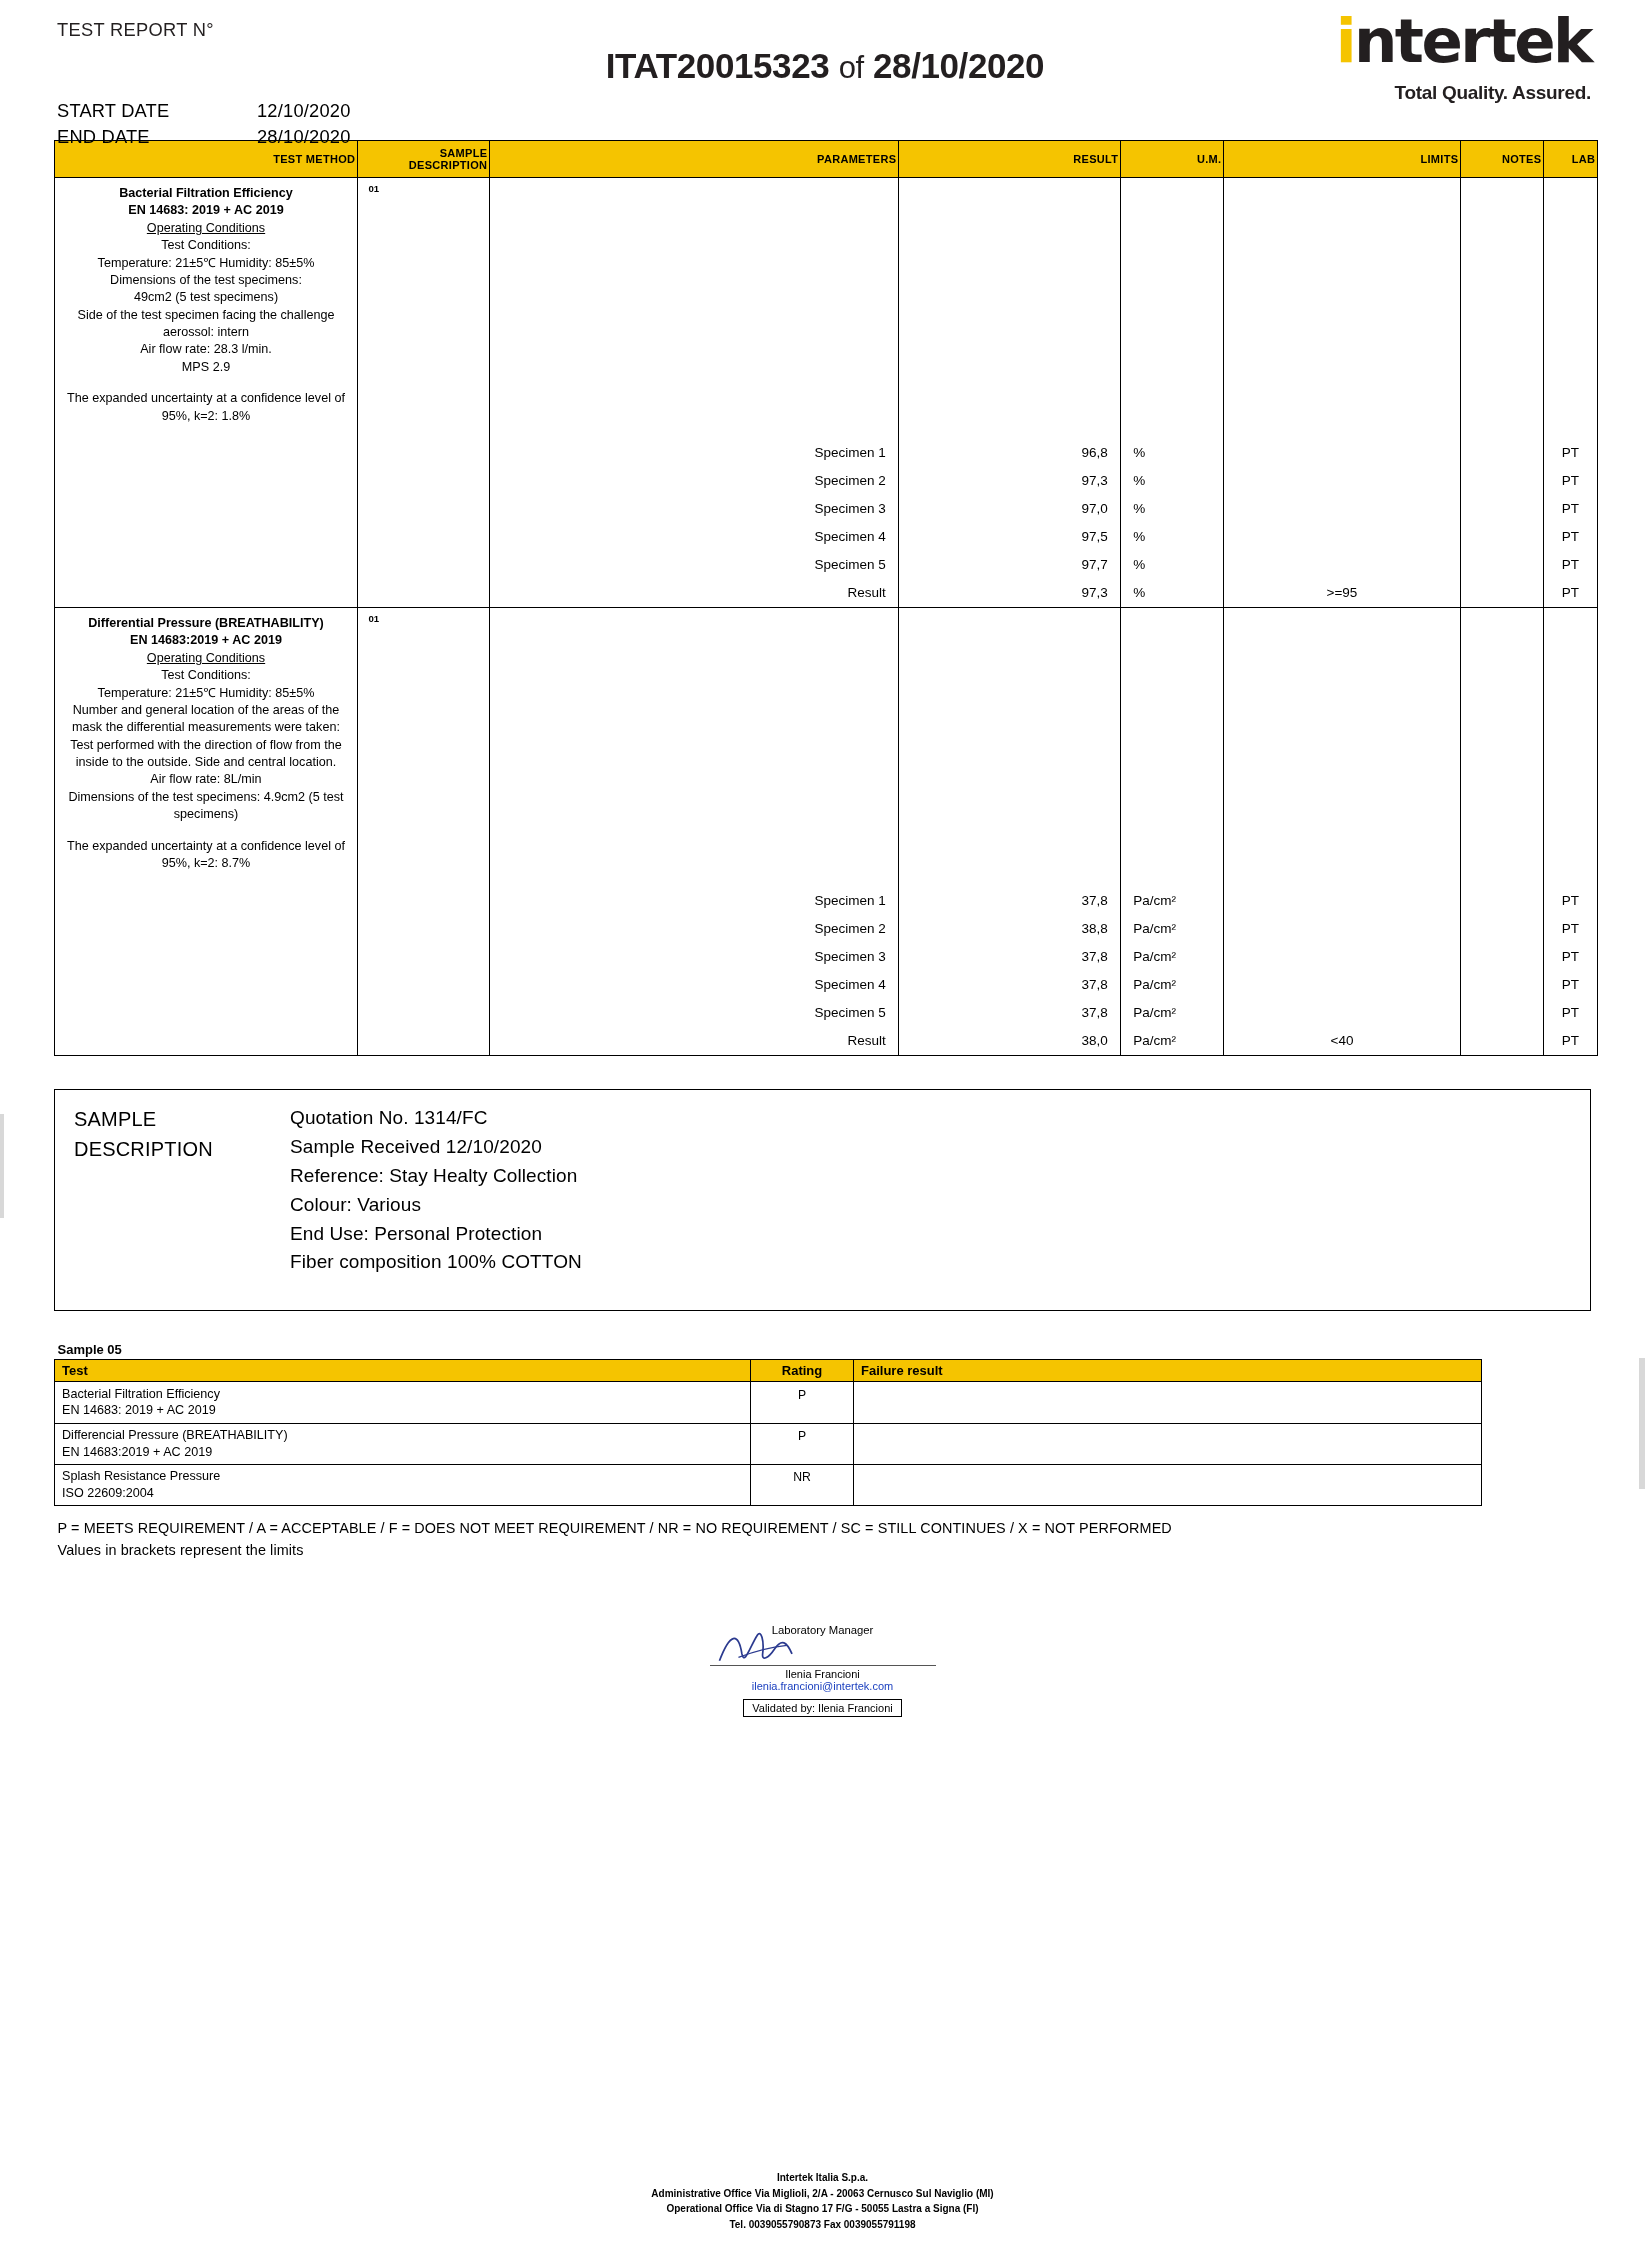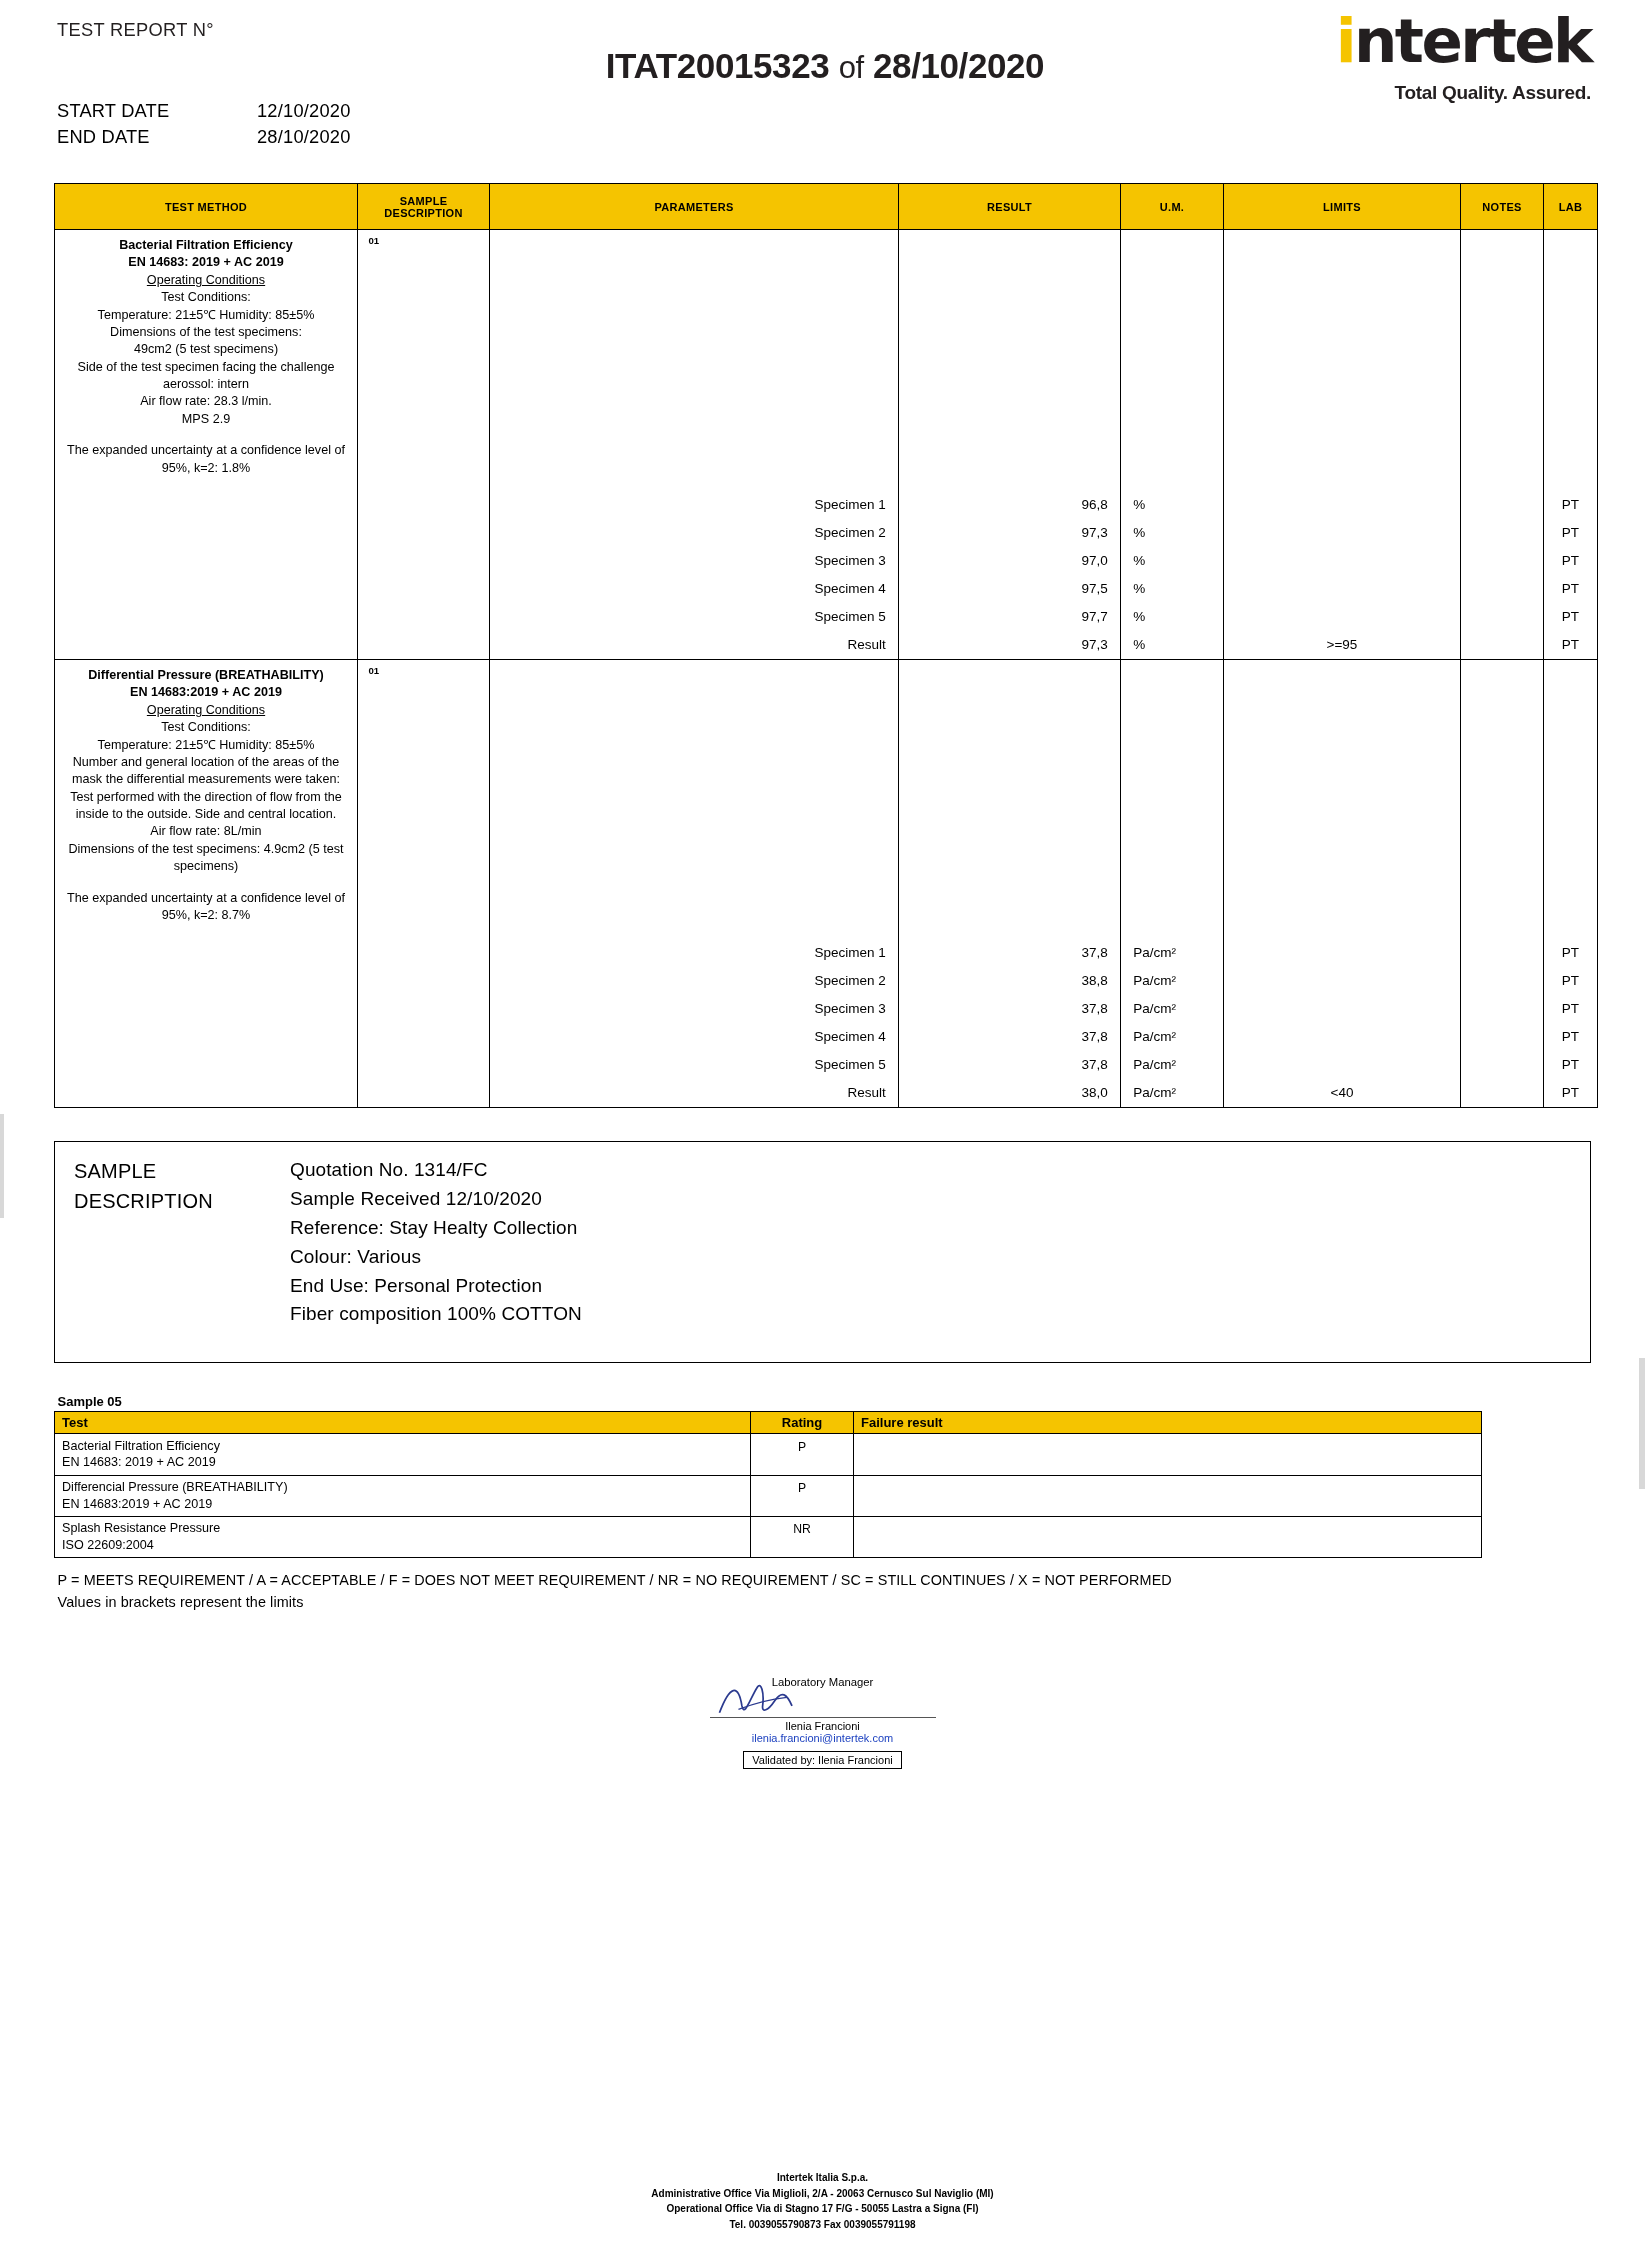--- a/index.html
+++ b/index.html
@@ -16,21 +16,21 @@
     position: relative;
     width: 1645px;
     height: 2261px;
     padding: 0;
   }
 
   
   .header {
     position: relative;
     padding: 19px 52px 0 57px;
-    height: 183px;
+    height: 140px;
   }
   .rep-label {
     font-size: 18.3px;
     letter-spacing: 0.3px;
     color: #231f20;
   }
   .rep-number {
     font-size: 35px;
     font-weight: bold;
     letter-spacing: -0.4px;
@@ -79,25 +79,25 @@
   table.results {
     width: 100%;
     border-collapse: collapse;
     table-layout: fixed;
   }
   table.results th {
     background: #f5c400;
     border: 0.9px solid #000;
     font-size: 11px;
     font-weight: bold;
-    text-align: center;
+    text-align: right;
     padding: 5.2px 1.7px;
     letter-spacing: 0.3px;
     vertical-align: middle;
-    height: 46px;
+    height: 37px;
   }
   table.results td {
     border: 0.9px solid #000;
     vertical-align: top;
     font-size: 13px;
     padding: 0;
   }
   .col-method { width: 303px; }
   .col-sample { width: 132px; }
   .col-params { width: 409px; }

